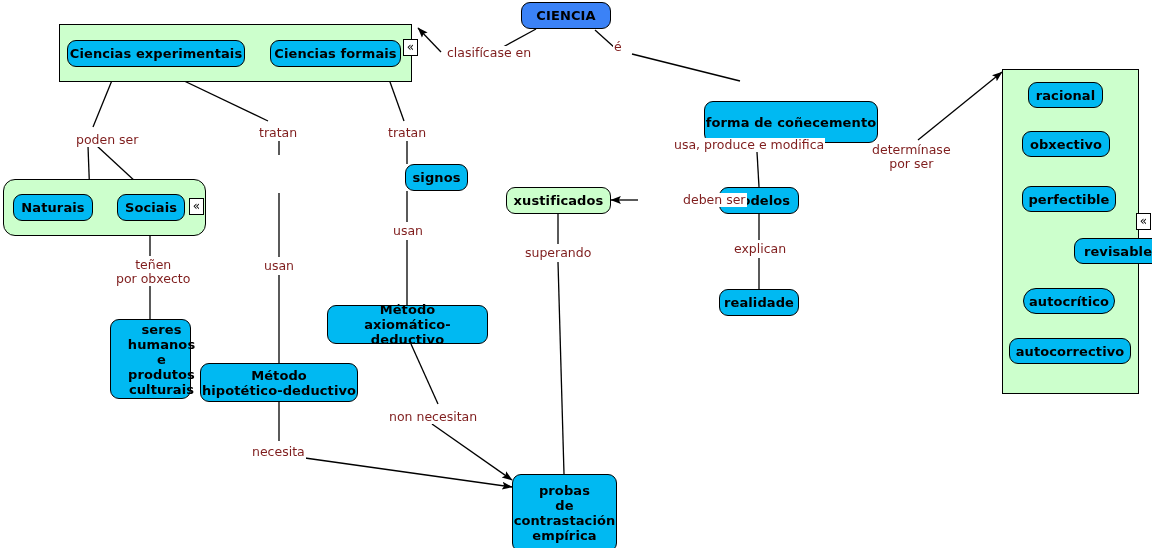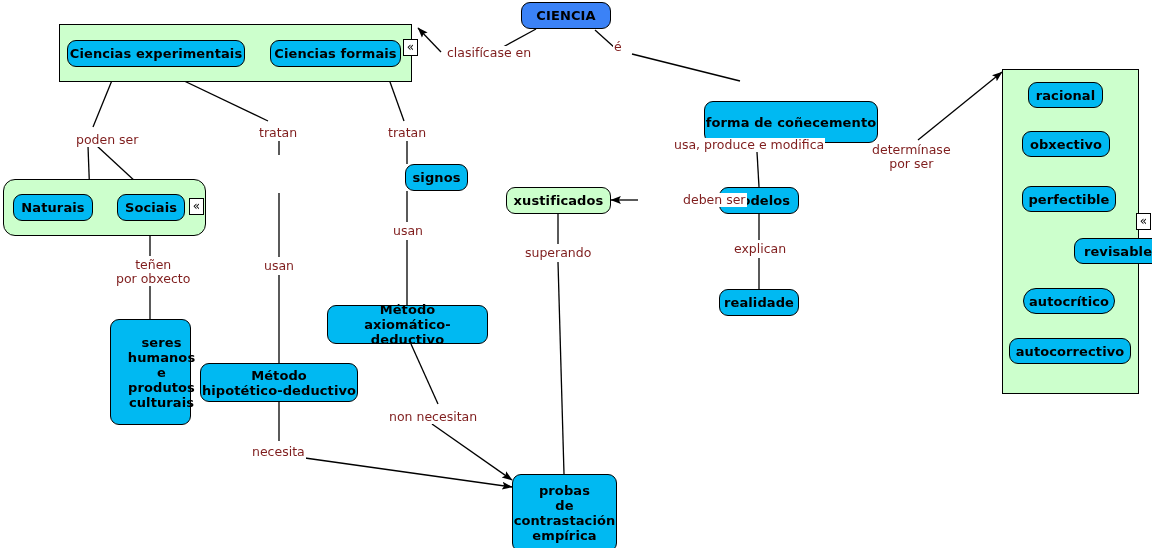--- a/index.html
+++ b/index.html
@@ -183,21 +183,21 @@
 
   <div class="chev" style="left: 403px; top: 39px;">«</div>
   <div class="chev" style="left: 189px; top: 198px;">«</div>
   <div class="chev" style="left: 1136px; top: 213px;">«</div>
 
   <div class="node green" style="left: 521px; top: 2px; width: 90px; height: 27px;">CIENCIA</div>
   <div class="node" style="left: 67px; top: 40px; width: 178px; height: 27px;">Ciencias experimentais</div>
   <div class="node" style="left: 270px; top: 40px; width: 131px; height: 27px;">Ciencias formais</div>
   <div class="node" style="left: 13px; top: 194px; width: 80px; height: 27px;">Naturais</div>
   <div class="node" style="left: 117px; top: 194px; width: 68px; height: 27px;">Sociais</div>
-  <div class="node" style="left: 110px; top: 319px; width: 81px; height: 106px; padding-left: 22px;">seres
+  <div class="node" style="left: 110px; top: 319px; width: 81px; height: 80px; padding-left: 22px;">seres
 humanos
 e
 produtos
 culturais</div>
   <div class="node" style="left: 200px; top: 363px; width: 158px; height: 39px;">Método
 hipotético-deductivo</div>
   <div class="node" style="left: 376px; top: 164px; width: 63px; height: 27px; margin-left: 29px;">signos</div>
   <div class="node" style="left: 327px; top: 305px; width: 161px; height: 39px;">Método
 axiomático-deductivo</div>
   <div class="node lightgreen" style="left: 506px; top: 187px; width: 105px; height: 27px;">xustificados</div>

